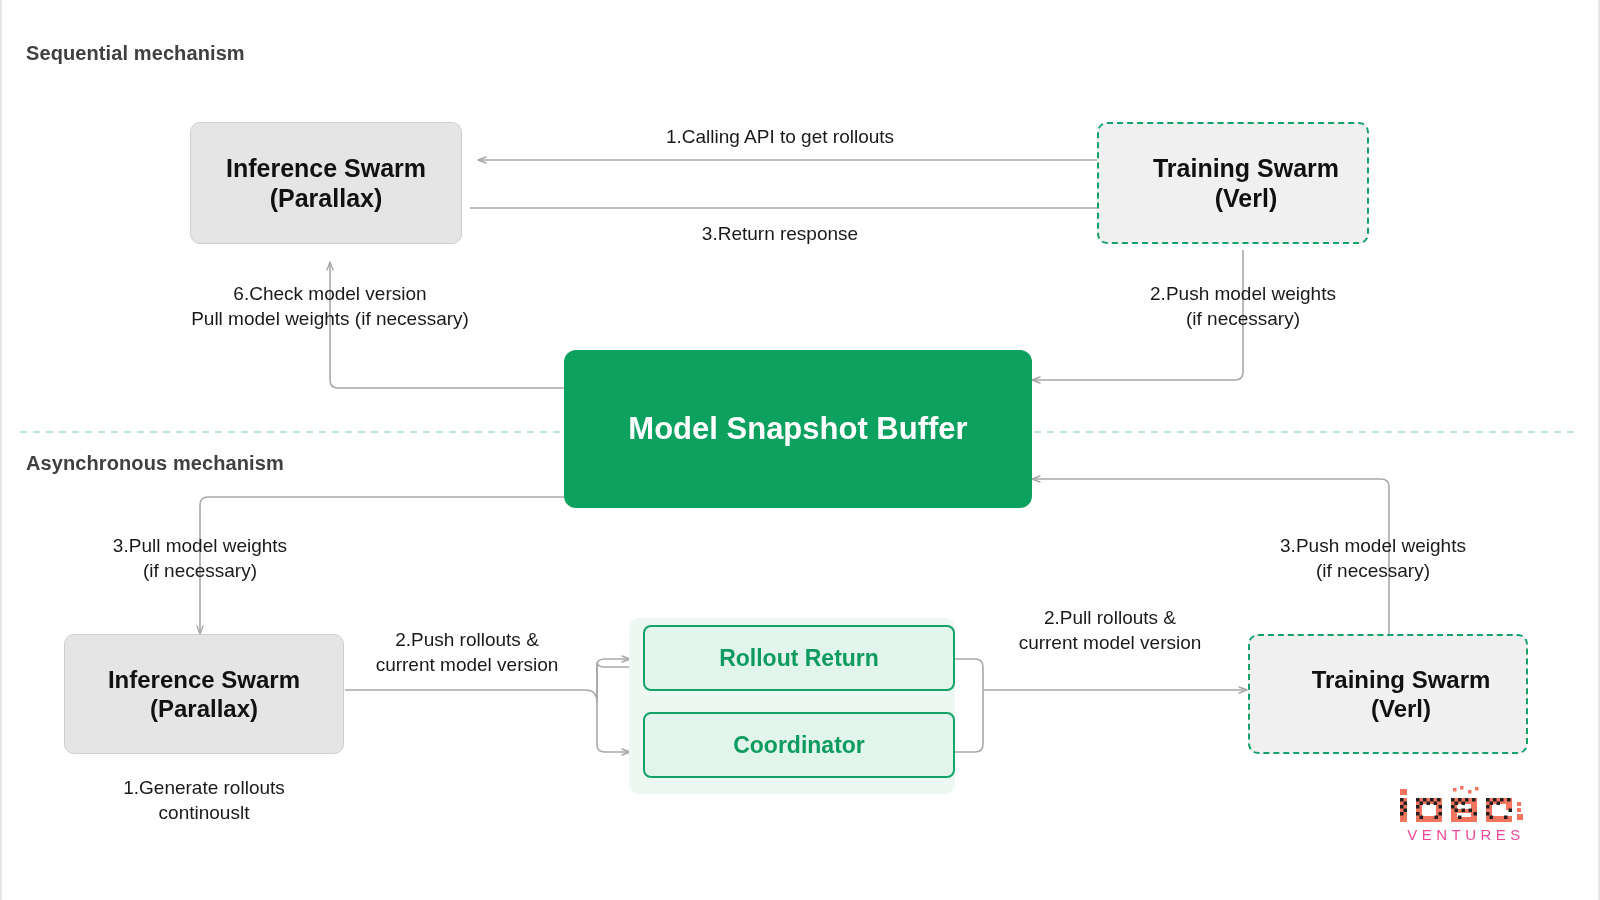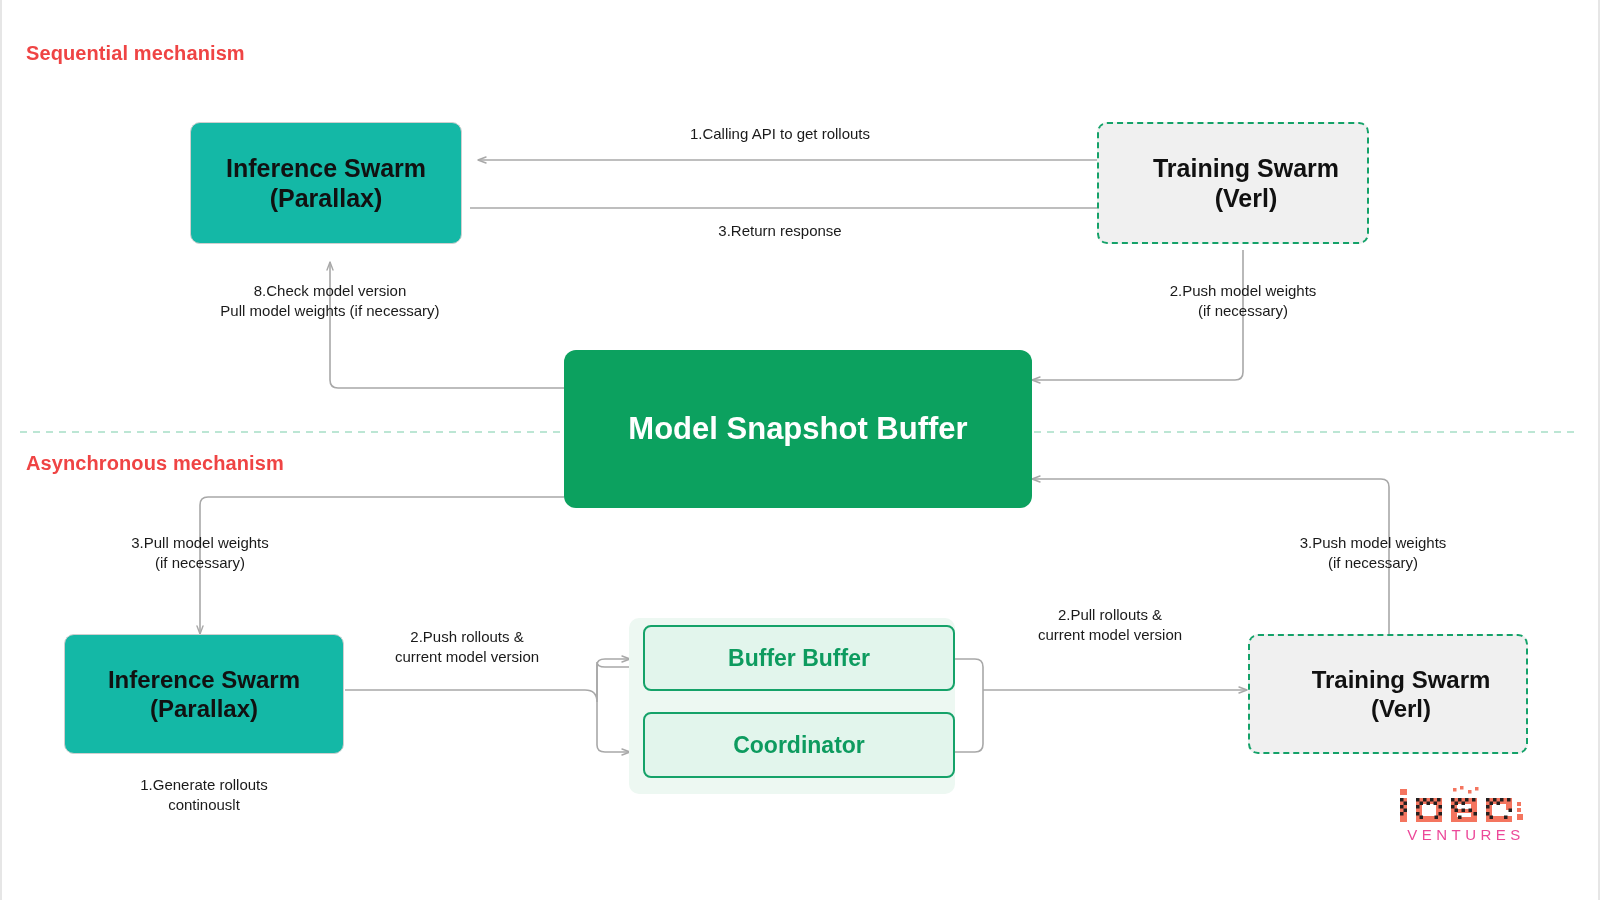--- a/index.html
+++ b/index.html
@@ -35,38 +35,38 @@
   svg.wires {
     position: absolute;
     left: 0; top: 0;
     width: 1600px;
     height: 900px;
     pointer-events: none;
   }
 
   .section-label {
     position: absolute;
-    color: #ef4444;
+    color: #404040;
     font-weight: bold;
     font-size: 20px;
     letter-spacing: 0.1px;
     white-space: nowrap;
   }
 
   .node {
     position: absolute;
     box-sizing: border-box;
     display: flex;
     flex-direction: column;
     align-items: center;
     justify-content: center;
     text-align: center;
   }
   .node-gray {
-    background: #14b8a6;
+    background: #e5e5e5;
     border: 1px solid #cfcfcf;
     border-radius: 10px;
     color: #111111;
     font-weight: bold;
   }
   .node-dashed {
     background: #f0f0f0;
     border: 2px dashed #14a269;
     border-radius: 10px;
     color: #111111;
@@ -94,21 +94,21 @@
     background: #e2f5ec;
     border: 2px solid #15a269;
     border-radius: 8px;
     color: #0d9b5f;
     font-weight: bold;
   }
 
   .edge-label {
     position: absolute;
     color: #1a1a1a;
-    font-size: 15px;
+    font-size: 19px;
     line-height: 1.32;
     text-align: center;
     white-space: nowrap;
   }
   .edge-label span { display: block; }
 
   
   .logo {
     position: absolute;
     left: 1396px;
@@ -188,37 +188,37 @@
   </div>
 
   <div class="node node-dashed" style="left:1248px; top:634px; width:280px; height:120px; font-size:24px;">
     <span class="node-line1">Training Swarm</span>
     <span class="node-line2">(Verl)</span>
   </div>
 
   <div class="buffer-wrap" style="left:629px; top:618px; width:326px; height:176px;"></div>
 
   <div class="node node-lightgreen" style="left:643px; top:625px; width:312px; height:66px; font-size:23px;">
-    <span class="node-line1">Buffer Buffer</span>
+    <span class="node-line1">Rollout Return</span>
   </div>
 
   <div class="node node-lightgreen" style="left:643px; top:712px; width:312px; height:66px; font-size:23px;">
     <span class="node-line1">Coordinator</span>
   </div>
 
   <div class="edge-label" style="left:660px; top:124px; width:240px;">
     <span>1.Calling API to get rollouts</span>
   </div>
 
   <div class="edge-label" style="left:680px; top:221px; width:200px;">
     <span>3.Return response</span>
   </div>
 
   <div class="edge-label" style="left:175px; top:281px; width:310px;">
-    <span>8.Check model version</span>
+    <span>6.Check model version</span>
     <span>Pull model weights (if necessary)</span>
   </div>
 
   <div class="edge-label" style="left:1118px; top:281px; width:250px;">
     <span>2.Push model weights</span>
     <span>(if necessary)</span>
   </div>
 
   <div class="edge-label" style="left:80px; top:533px; width:240px;">
     <span>3.Pull model weights</span>

